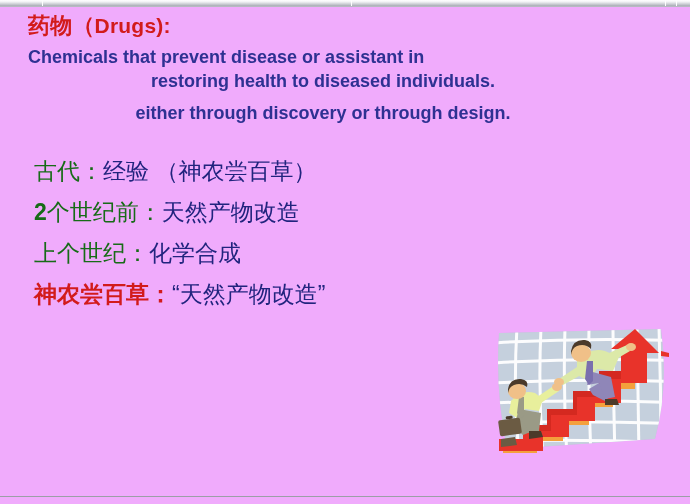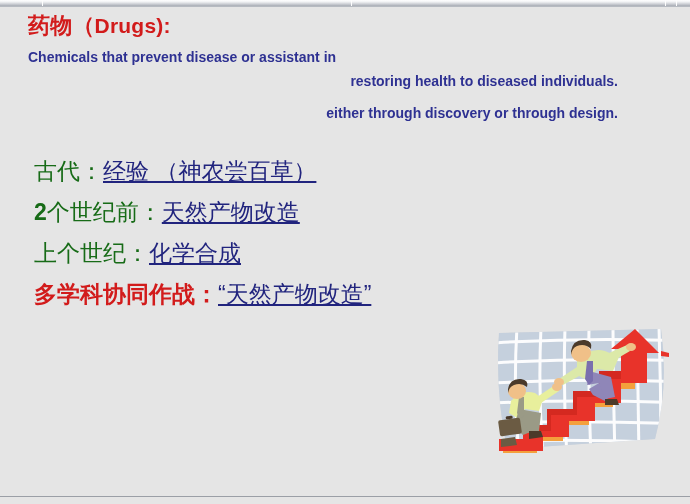--- a/index.html
+++ b/index.html
@@ -14,21 +14,21 @@
     font-family: "Liberation Sans", sans-serif;
     position: relative;
   }
 
   
   #slide {
     position: absolute;
     left: 0; top: 0;
     width: 690px;
     height: 504px;
-    background: #e5e5e5;
+    background: #f0abfc;
     overflow: hidden;
   }
   .top-rule {
     position: absolute;
     left: 0; top: 0;
     width: 690px;
     height: 6px;
     background: linear-gradient(to bottom, #ffffff 0%, #f2f3f5 30%, #c9ccd2 70%, #a8acb4 100%);
   }
   .top-rule-line {
@@ -72,43 +72,43 @@
     padding: 5px 0 2px 28px;
     letter-spacing: 0.2px;
     white-space: nowrap;
   }
   .heading-red .cn { font-size: 22px; }
   .heading-red .en { font-size: 21px; }
 
   .para-blue {
     color: #2e3192;
     font-weight: bold;
-    font-size: 14px;
+    font-size: 18px;
     line-height: 24px;
     padding: 4px 28px 4px 28px;
     text-align: justify;
     text-justify: inter-word;
     width: 590px;
     box-sizing: content-box;
   }
-  .para-blue .lastline { text-align: right; }
+  .para-blue .lastline { text-align: center; }
 
   .spacer { height: 22px; }
 
   .hist-line {
     font-size: 23px;
     line-height: 27px;
     padding: 7px 0 7px 34px;
     white-space: nowrap;
     font-weight: normal;
   }
   .hist-line .label { color: #176b17; font-weight: normal; }
   .hist-line .label.num { font-weight: bold; }
   .hist-line .label.red { color: #d21b1b; font-weight: bold; }
-  .hist-line .value { color: #21247e; text-decoration: underline; }
+  .hist-line .value { color: #21247e; }
 
   
   #illustration {
     position: absolute;
     left: 493px;
     top: 327px;
     width: 190px;
     height: 130px;
   }
   #illustration svg { display: block; }
@@ -140,21 +140,21 @@
     </div>
 
     <div class="spacer"></div>
 
     <div class="hist-line"><span class="label">古代：</span><span class="value">经验 （神农尝百草）</span></div>
 
     <div class="hist-line"><span class="label num">2</span><span class="label">个世纪前：</span><span class="value">天然产物改造</span></div>
 
     <div class="hist-line"><span class="label">上个世纪：</span><span class="value">化学合成</span></div>
 
-    <div class="hist-line"><span class="label red">多学科协同作战：</span><span class="value">“天然产物改造”</span></div>
+    <div class="hist-line"><span class="label red">神农尝百草：</span><span class="value">“天然产物改造”</span></div>
 
   </div>
 
   <div id="illustration">
     <svg width="190" height="130" viewBox="0 0 190 130" xmlns="http://www.w3.org/2000/svg">
       <defs>
         <clipPath id="gridclip">
           <path d="M6,6 L168,2 Q176,60 162,112 L14,122 Q2,64 6,6 Z"></path>
         </clipPath>
       </defs>

